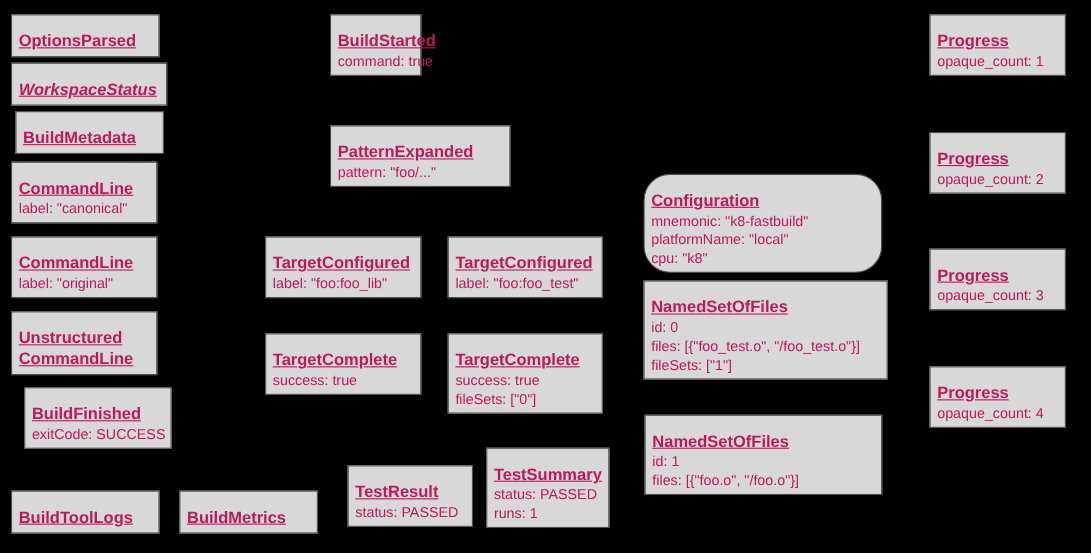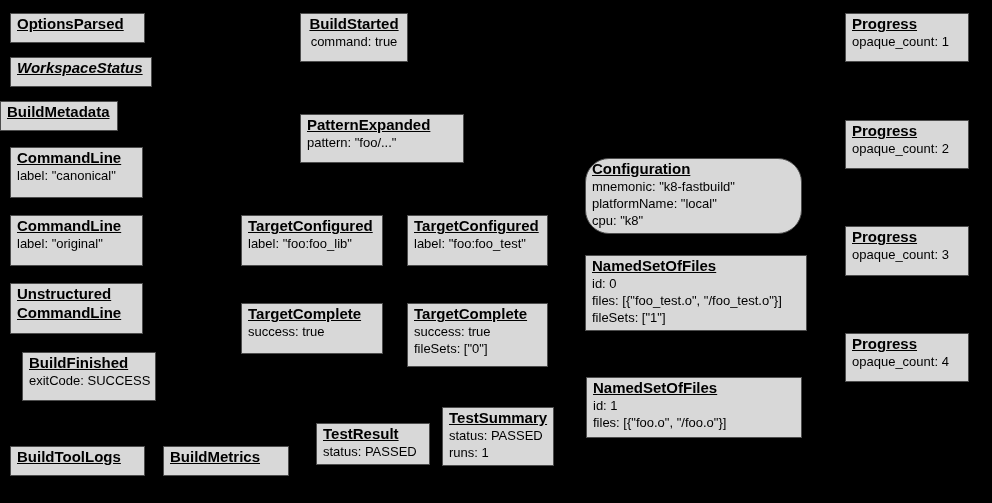--- a/index.html
+++ b/index.html
@@ -13,46 +13,46 @@
     height: 503px;
     background: #000000;
     overflow: hidden;
     font-family: "Liberation Sans", sans-serif;
   }
   .node {
     position: absolute;
     box-sizing: border-box;
     background: #d8d8d8;
     border: 1px solid #4d4d4d;
-    color: #000000;
-    padding: 0 6px 4px 6px;
+    color: #be185d;
+    padding: 14px 6px 4px 6px;
   }
   .node-title {
     font-size: 15px;
     font-weight: bold;
     line-height: 19px;
     text-decoration: underline;
     white-space: pre-line;
   }
   .node-attr {
     font-size: 13px;
     line-height: 17px;
     white-space: pre;
   }
   
   .b0  { left: 10px;  top: 13px;  width: 135px; min-height: 30px; }
   .b1  { left: 10px;  top: 57px;  width: 142px; min-height: 30px; font-style: italic; }
-  .b2  { left: 0;  top: 101px; width: 118px; min-height: 30px; }
+  .b2  { left: 14px;  top: 101px; width: 135px; min-height: 30px; }
   .b3  { left: 10px;  top: 147px; width: 133px; min-height: 51px; }
   .b4  { left: 10px;  top: 215px; width: 133px; min-height: 51px; }
   .b5  { left: 10px;  top: 283px; width: 133px; min-height: 51px; }
   .b6  { left: 10px;  top: 352px; width: 134px; min-height: 49px; margin-left: 12px; }
   .b7  { left: 10px;  top: 446px; width: 135px; min-height: 30px; }
   .b8  { left: 163px; top: 446px; width: 126px; min-height: 30px; }
-  .b9  { left: 300px; top: 13px;  width: 108px; min-height: 49px; text-align: center; }
+  .b9  { left: 300px; top: 13px;  width: 83px; min-height: 49px; }
   .b10 { left: 300px; top: 114px; width: 164px; min-height: 49px; }
   .b11 { left: 241px; top: 215px; width: 142px; min-height: 51px; }
   .b12 { left: 407px; top: 215px; width: 141px; min-height: 51px; }
   .b13 { left: 241px; top: 303px; width: 142px; min-height: 51px; }
   .b14 { left: 407px; top: 303px; width: 141px; min-height: 64px; }
   .b15 { left: 316px; top: 423px; width: 114px; min-height: 39px; }
   .b16 { left: 442px; top: 407px; width: 112px; min-height: 56px; }
   .b17 { left: 651px; top: 75px;  width: 151px; min-height: 28px; }
   .b18 { left: 585px; top: 158px; width: 217px; min-height: 74px; border-radius: 24px; }
   .b19 { left: 585px; top: 255px; width: 222px; min-height: 74px; }

